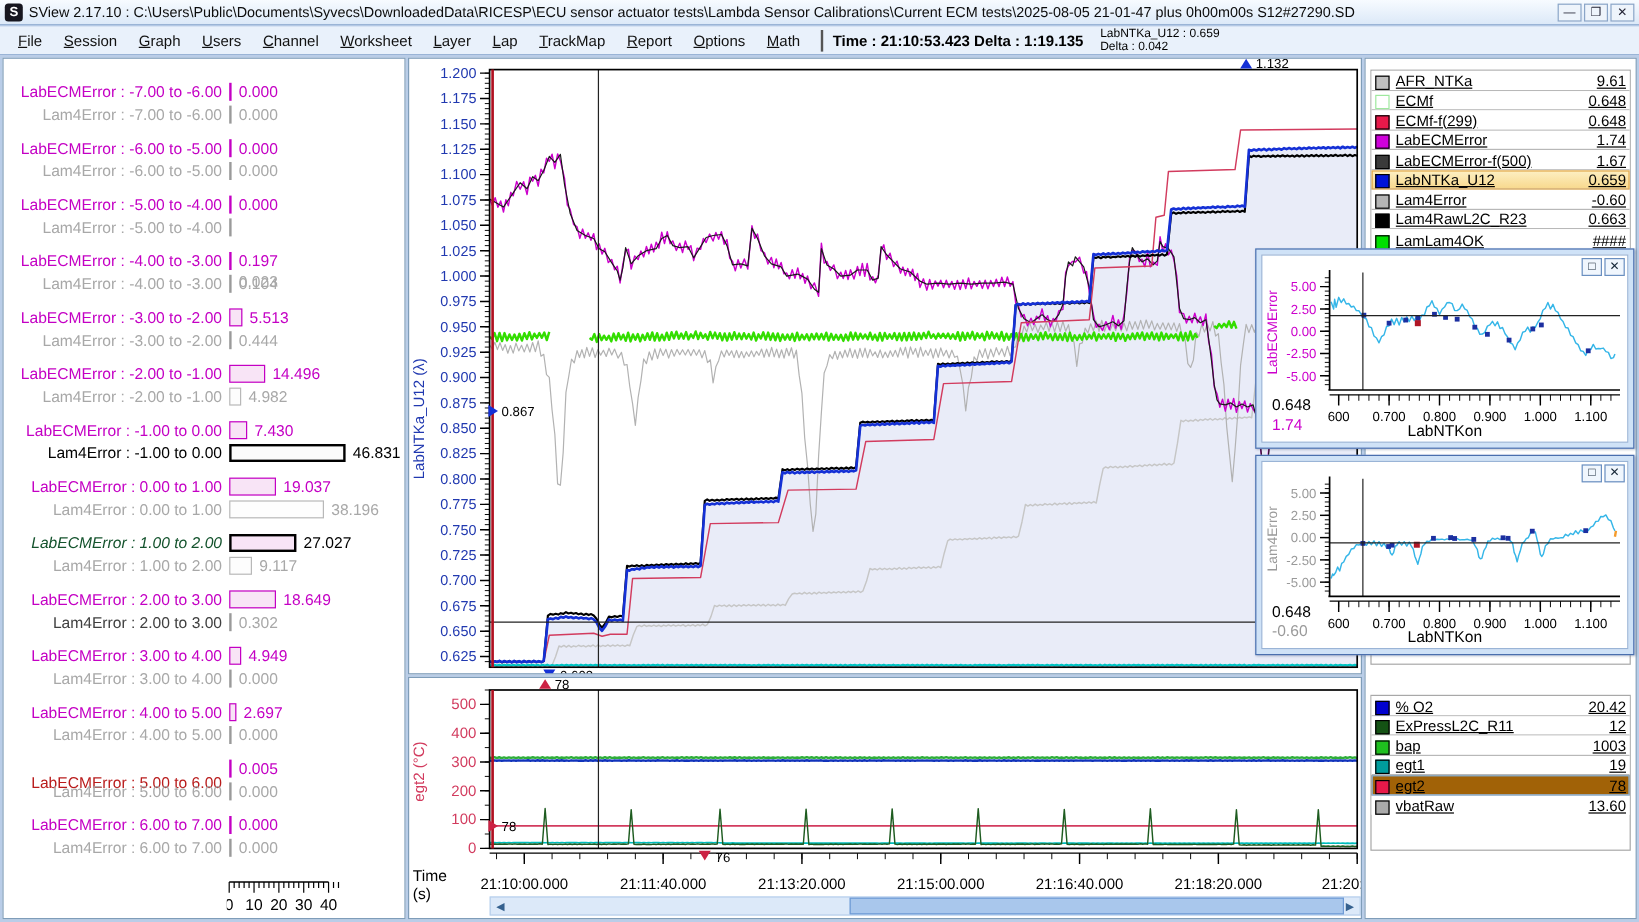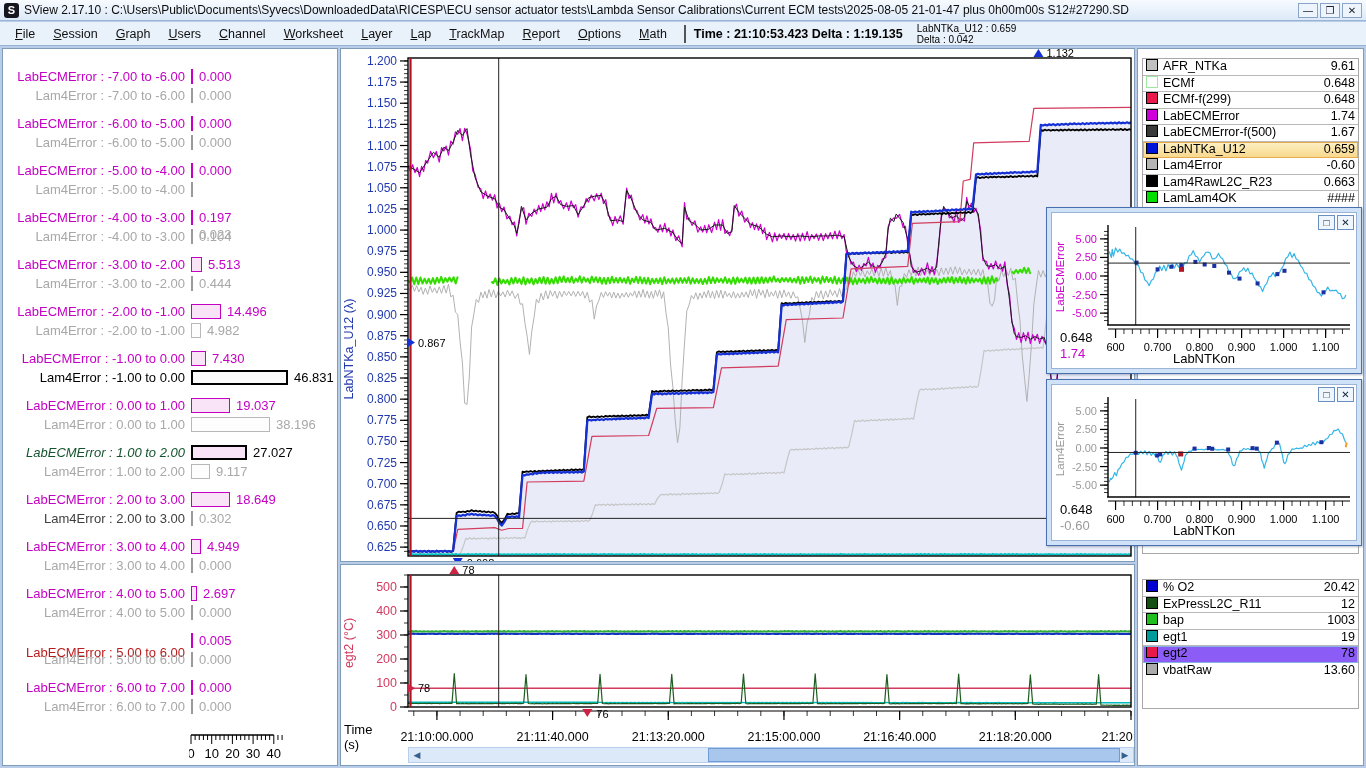--- a/index.html
+++ b/index.html
@@ -39,28 +39,28 @@
   .hpair { margin-bottom:9px; }
   .hlabel { position:absolute; left:0; width:182px; text-align:right; top:2px; }
   .hzone { position:absolute; left:188px; top:2px; height:15px; }
   .hbar { position:absolute; left:0; top:0; height:15px; }
   .hval { position:absolute; top:0; font-size:13px; }
   #hist-body { position:absolute; left:0; top:18px; width:336px; }
   #hist-axis { position:absolute; left:186px; top:682px; }
 
   
   .chlist { position:absolute; border:1px solid #a8a8a8; background:#fff; }
-  .chrow { display:flex; align-items:flex-start; height:16.5px; border-bottom:1px solid #b8b8b8;
-    font-size:12.5px; padding:0 3px; background:#fff; }
+  .chrow { display:flex; align-items:flex-end; height:16.5px; border-bottom:1px solid #b8b8b8;
+    font-size:12.5px; padding:0 3px; background:#fff;text-decoration:underline; }
   .chrow:last-child { border-bottom:none; }
   .chswatch { width:12px; height:12px; border:1px solid #000; margin-right:5px; flex:none; }
   .chname { flex:1; white-space:nowrap; overflow:hidden; }
   .chval { text-align:right; white-space:nowrap; }
   .chrow.sel-orange { background:linear-gradient(#fdf0c4,#f8d98e); outline:1px solid #e3aa4e; outline-offset:-1px;}
-  .chrow.sel-blue { background:#8b5cf6; outline:1px solid #86b3e0; outline-offset:-1px;}
+  .chrow.sel-blue { background:#a16207; outline:1px solid #86b3e0; outline-offset:-1px;}
 
   
   .ovwin { position:absolute; width:316px; height:167px; background:#cfe2f7;
     border:1px solid #4a6fae; box-shadow:1px 1px 2px rgba(40,60,100,.35); padding:4px; }
   .ovbody { position:relative; width:306px; height:157px; background:#fff; border:1px solid #9ab4d6; }
   .ovbtns { position:absolute; right:2px; top:2px; display:flex; gap:2px; z-index:5; }
   .ovbtn { width:17px; height:15px; border:1px solid #6a8fc0; background:#f0f6fd; color:#123;
     font-size:10px; line-height:13px; text-align:center; }
   .ovval1 { position:absolute; left:8px;  font-size:13px; }
   .ovxlabel { position:absolute; left:0; right:0; bottom:2px; text-align:center; font-size:13px; color:#000; }

